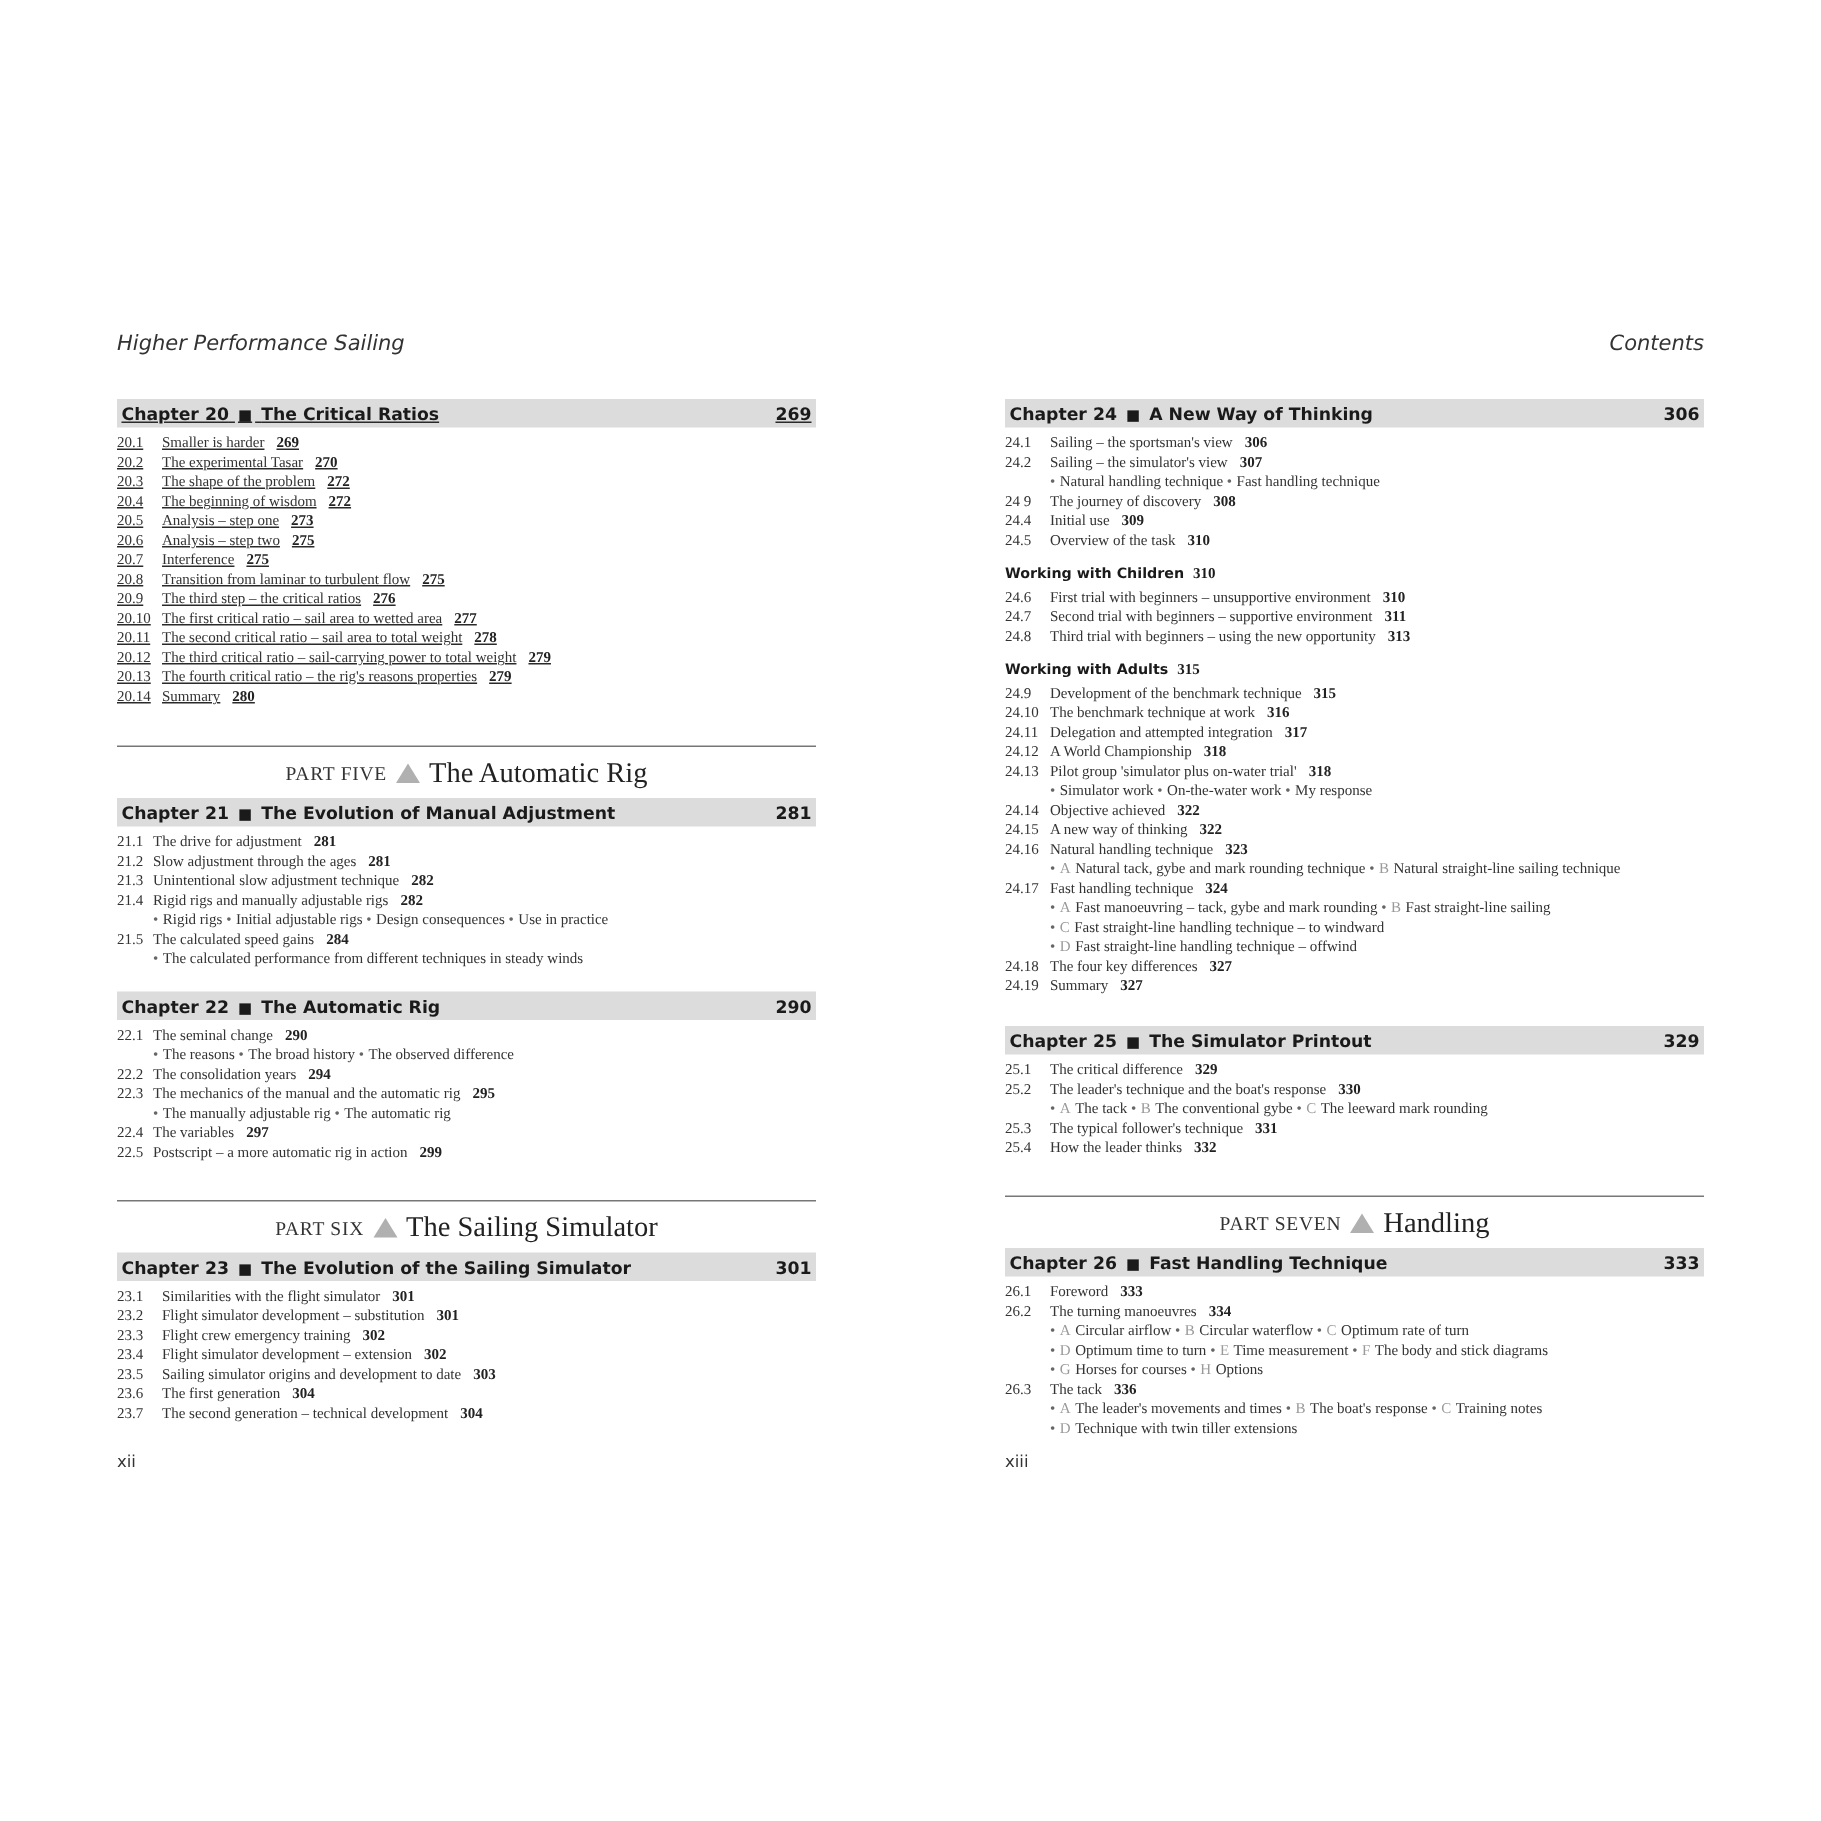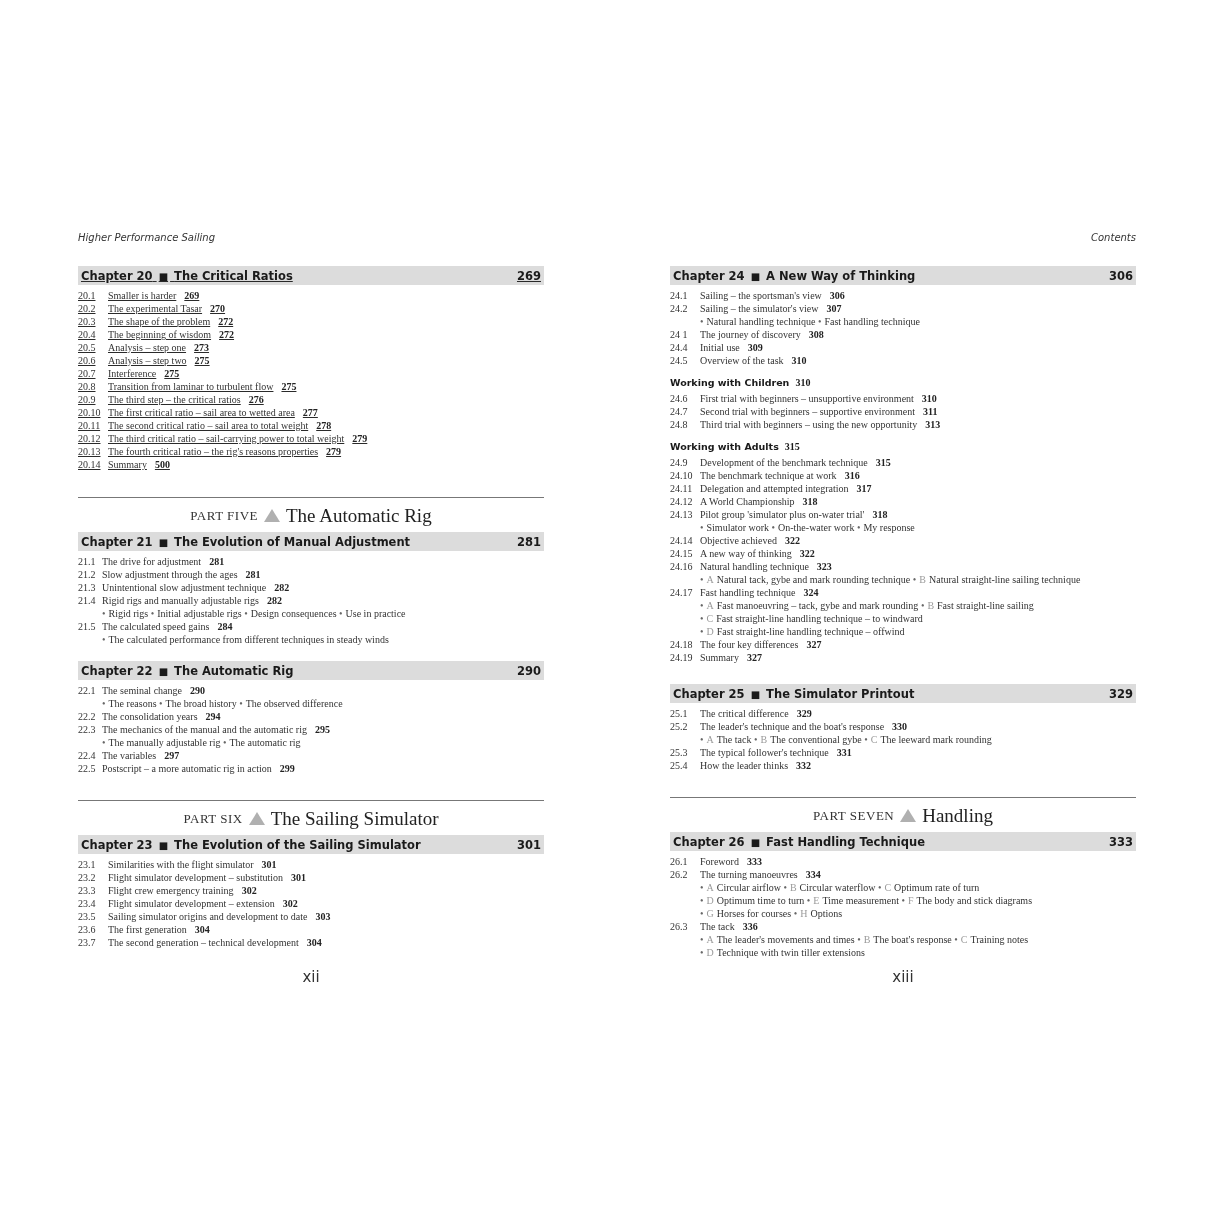--- a/index.html
+++ b/index.html
@@ -1,41 +1,41 @@
 <!DOCTYPE html>
 <html><head>
 <meta charset="utf-8">
 <style>
   html, body { margin:0; padding:0; background:#ffffff; }
   body { width:1214px; height:1214px; position:relative; overflow:hidden; color:#2a2a2a; }
   .page { position:absolute; top:0; width:466px; }
   .page.left { left:78px; }
   .page.right { left:670px; }
-  .running-head { position:absolute; top:232px; font-family:"DejaVu Sans", sans-serif; font-style:italic; font-size:10px; color:#333; white-space:nowrap; }
+  .running-head { position:absolute; top:221px; font-family:"DejaVu Sans", sans-serif; font-style:italic; font-size:14px; color:#333; white-space:nowrap; }
   .page.left .running-head { left:0; }
   .page.right .running-head { right:0; }
   .content { position:absolute; left:0; width:466px; }
   .chapter-bar { background:#dcdcdc; height:19px; display:flex; justify-content:space-between; align-items:center; padding:0 3px; font-family:"DejaVu Sans", sans-serif; font-size:11.5px; font-weight:600; color:#1a1a1a; margin-bottom:4px; box-sizing:border-box; }
   .chapter-bar .sq { font-size:10px; margin:0 2px; }
   .toc-list { font-family:"Liberation Serif", serif; font-size:10px; line-height:13px; color:#333; }
   .toc-row { display:flex; white-space:nowrap; }
   .toc-num { flex:0 0 30px; }
   .toc-list.narrow .toc-num { flex:0 0 24px; }
   .toc-page { font-weight:bold; margin-left:8px; color:#222; }
   .toc-sub { padding-left:30px; white-space:nowrap; }
   .toc-list.narrow .toc-sub { padding-left:24px; }
   .bullet { color:#666; margin-right:3px; }
   .letter { color:#9a9a9a; margin-right:3px; }
   .sub-heading { font-family:"DejaVu Sans", sans-serif; font-size:9.5px; font-weight:600; color:#1a1a1a; margin:10px 0 4px 0; }
   .sub-heading .pg { font-family:"Liberation Serif", serif; font-weight:bold; margin-left:6px; font-size:10px; }
   .part-banner { border-top:1px solid #777; border-bottom:1px solid #777; height:37px; display:flex; justify-content:center; align-items:center; font-family:"Liberation Serif", serif; box-sizing:border-box; }
   .part-label { font-size:13px; letter-spacing:0.5px; color:#333; font-variant:small-caps; }
   .part-tri { display:inline-block; width:0; height:0; border-left:8px solid transparent; border-right:8px solid transparent; border-bottom:13px solid #b0b0b0; margin:0 6px; }
   .part-title { font-size:19px; color:#222; }
-  .folio { position:absolute; top:968px; font-family:"DejaVu Sans", sans-serif; font-size:15px; color:#333; width:466px; text-align:center; }
+  .folio { position:absolute; top:968px; font-family:"DejaVu Sans", sans-serif; font-size:11px; color:#333; width:466px; text-align:left; }
 </style>
 </head>
 <body>
 
 <div class="page left">
   <div class="running-head">Higher Performance Sailing</div>
 
   <div class="content" style="top:266px;text-decoration:underline;">
     <div class="chapter-bar">
       <span><span>Chapter 20</span> <span class="sq">■</span> <span>The Critical Ratios</span></span>
@@ -103,21 +103,21 @@
           <span class="toc-page">279</span>
         </div>
         <div class="toc-row">
           <span class="toc-num">20.13</span>
           <span class="toc-text">The fourth critical ratio – the rig's reasons properties</span>
           <span class="toc-page">279</span>
         </div>
         <div class="toc-row">
           <span class="toc-num">20.14</span>
           <span class="toc-text">Summary</span>
-          <span class="toc-page">500</span>
+          <span class="toc-page">280</span>
         </div>
       </div>
   </div>
 
   <div class="content" style="top:497px;">
     <div class="part-banner">
       <span class="part-label">PART FIVE</span>
       <span class="part-tri"></span>
       <span class="part-title">The Automatic Rig</span>
     </div>
@@ -264,21 +264,21 @@
           <span class="toc-text">Sailing – the sportsman's view</span>
           <span class="toc-page">306</span>
         </div>
         <div class="toc-row">
           <span class="toc-num">24.2</span>
           <span class="toc-text">Sailing – the simulator's view</span>
           <span class="toc-page">307</span>
         </div>
         <div class="toc-sub"><span class="bullet">•</span><span>Natural handling technique </span><span class="bullet">•</span><span>Fast handling technique</span></div>
         <div class="toc-row">
-          <span class="toc-num">24 1</span>
+          <span class="toc-num">24 9</span>
           <span class="toc-text">The journey of discovery</span>
           <span class="toc-page">308</span>
         </div>
         <div class="toc-row">
           <span class="toc-num">24.4</span>
           <span class="toc-text">Initial use</span>
           <span class="toc-page">309</span>
         </div>
         <div class="toc-row">
           <span class="toc-num">24.5</span>

